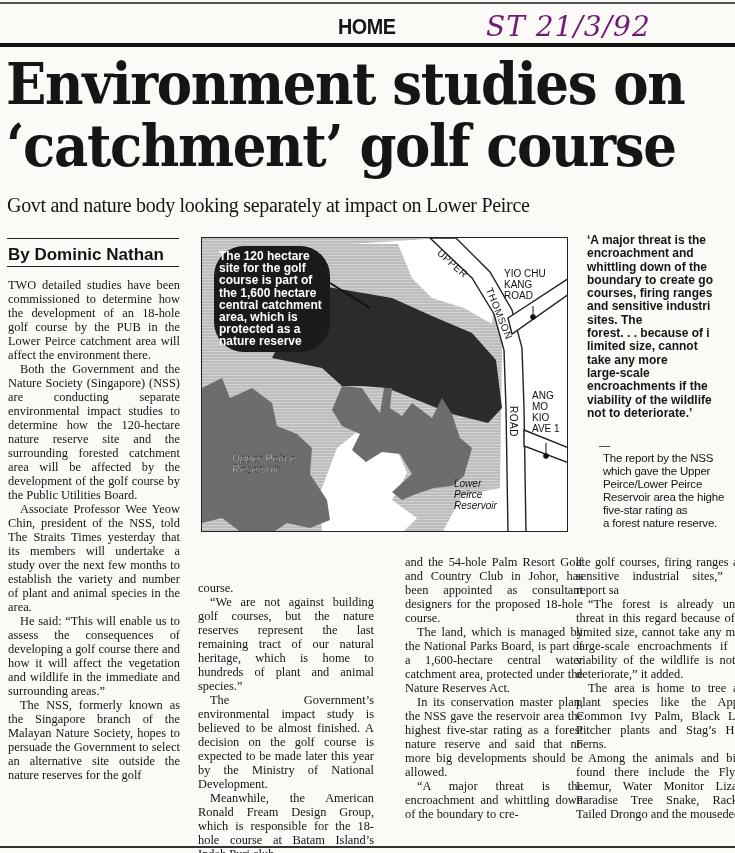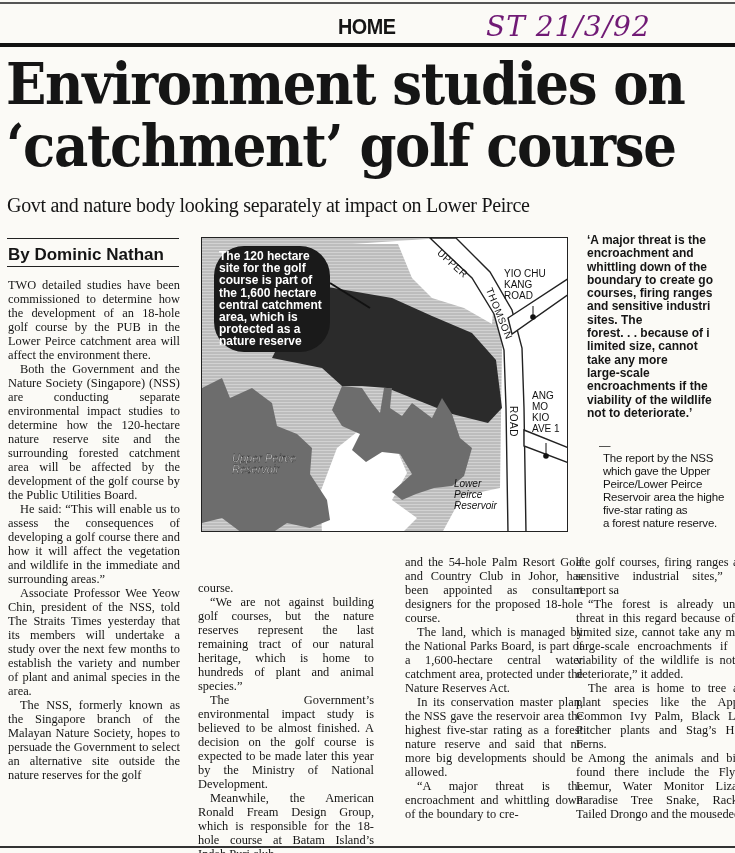--- a/index.html
+++ b/index.html
@@ -58,22 +58,22 @@
 </div>
 <div class="deck">Govt and nature body looking separately at impact on Lower Peirce</div>
 
 <div class="byline-rule" style="top:238px"></div>
 <div class="byline">By Dominic Nathan</div>
 <div class="byline-rule" style="top:266px"></div>
 
 <div class="col col1">
   <p class="first">TWO detailed studies have been commissioned to determine how the development of an 18-hole golf course by the PUB in the Lower Peirce catchment area will affect the environment there.</p>
   <p>Both the Government and the Nature Society (Singapore) (NSS) are conducting separate environmental impact studies to determine how the 120-hectare nature reserve site and the surrounding forested catchment area will be affected by the development of the golf course by the Public Utilities Board.</p>
+  <p>Associate Professor Wee Yeow Chin, president of the NSS, told The Straits Times yesterday that its members will undertake a study over the next few months to establish the variety and number of plant and animal species in the area.</p>
   <p>He said: “This will enable us to assess the consequences of developing a golf course there and how it will affect the vegetation and wildlife in the immediate and surrounding areas.”</p>
-  <p>Associate Professor Wee Yeow Chin, president of the NSS, told The Straits Times yesterday that its members will undertake a study over the next few months to establish the variety and number of plant and animal species in the area.</p>
   <p>The NSS, formerly known as the Singapore branch of the Malayan Nature Society, hopes to persuade the Government to select an alternative site outside the nature reserves for the golf</p>
 </div>
 
 <div class="map">
   <svg width="367" height="295" viewBox="0 0 367 295">
     <defs>
       <pattern id="hatch" width="4" height="3" patternUnits="userSpaceOnUse">
         <rect width="4" height="3" fill="#d2d2d2"></rect>
         <line x1="0" y1="1" x2="4" y2="1" stroke="#9a9a9a" stroke-width="0.8"></line>
       </pattern>

